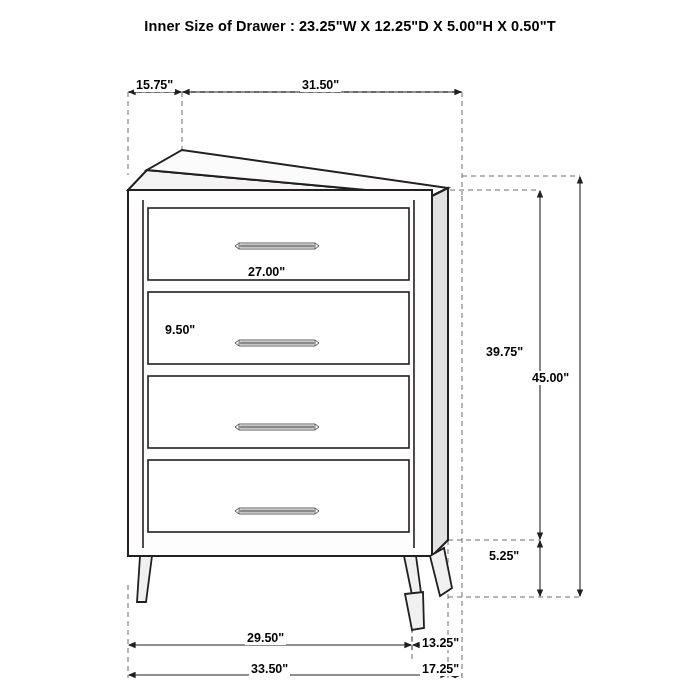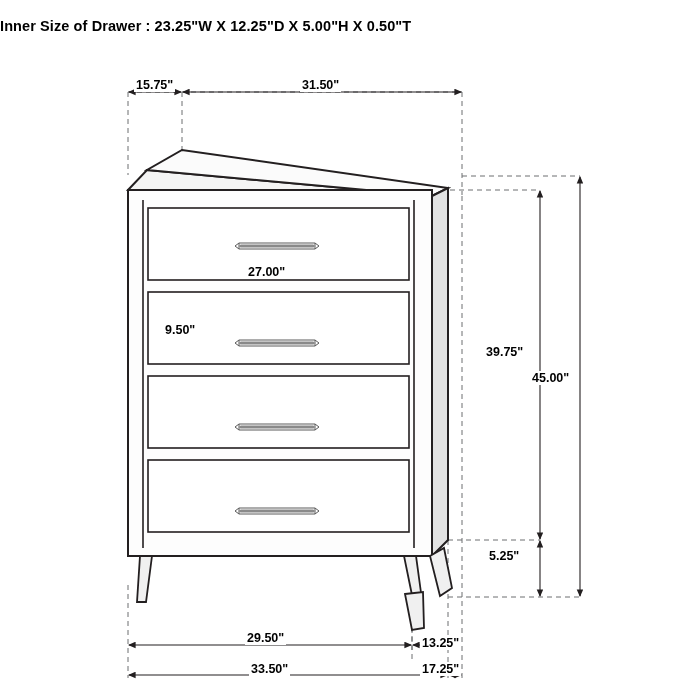--- a/index.html
+++ b/index.html
@@ -13,21 +13,21 @@
     height: 700px;
     background: #ffffff;
     font-family: "Liberation Sans", sans-serif;
     overflow: hidden;
   }
   #title {
     position: absolute;
     top: 18px;
     left: 0;
     width: 700px;
-    text-align: left;
+    text-align: center;
     font-size: 14.5px;
     font-weight: bold;
     color: #000000;
     letter-spacing: 0.1px;
   }
   svg#diagram {
     position: absolute;
     top: 0;
     left: 0;
   }

